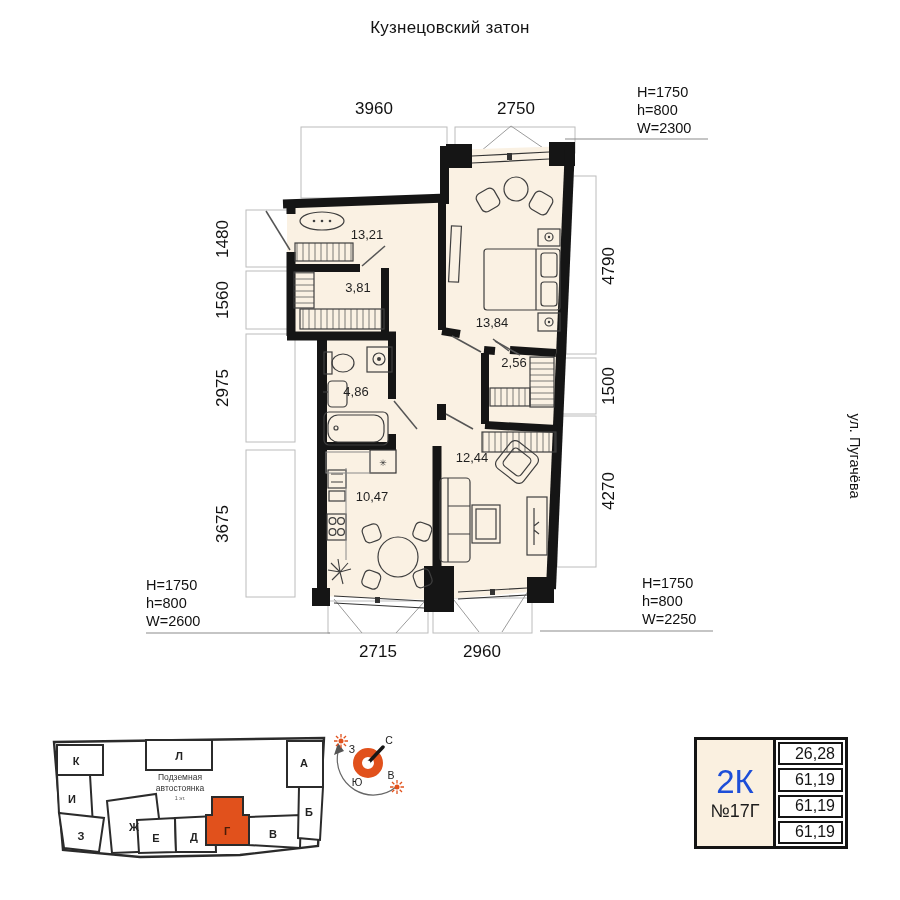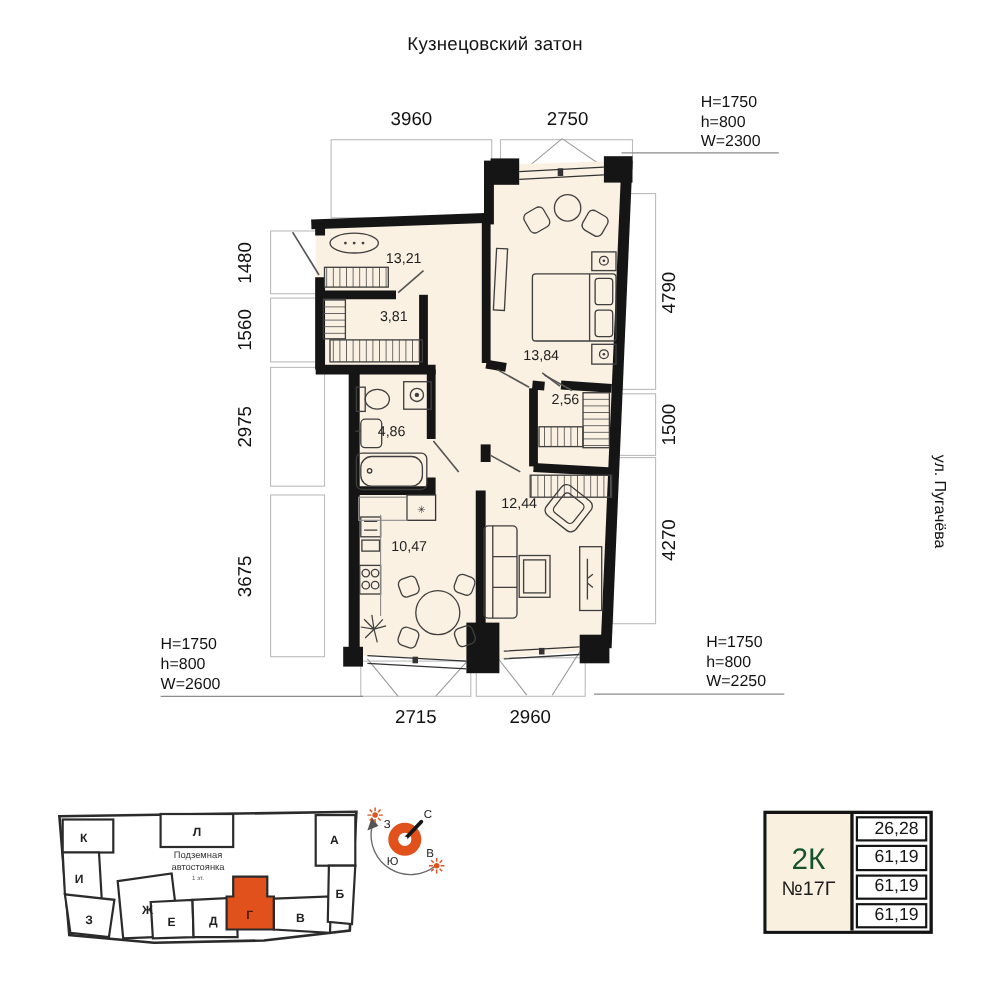--- a/index.html
+++ b/index.html
@@ -3,32 +3,32 @@
 <meta charset="utf-8">
 <style>
   html,body{margin:0;padding:0;}
   body{
     width:900px;height:900px;position:relative;overflow:hidden;
     background:#ffffff;font-family:"Liberation Sans",sans-serif;
   }
   svg{position:absolute;left:0;top:0;}
   svg text{font-family:"Liberation Sans",sans-serif;}
   .title{
-    position:absolute;top:30px;left:0;right:0;text-align:center;
+    position:absolute;top:18px;left:0;right:0;text-align:center;
     font-size:17px;color:#141414;letter-spacing:.2px;
   }
   .card{
     position:absolute;left:694px;top:737px;width:154px;height:112px;
     border:3px solid #141414;box-sizing:border-box;background:#fff;display:flex;
   }
   .card-left{
     width:76px;background:#FAF0E0;border-right:3px solid #141414;
     display:flex;flex-direction:column;align-items:center;justify-content:center;gap:3px;
   }
-  .card-type{font-size:27px;line-height:1;color:#14532d;}
+  .card-type{font-size:33px;line-height:1;color:#1d4ed8;}
   .card-num{font-size:18px;color:#1c1c1c;}
   .card-right{flex:1;display:flex;flex-direction:column;gap:3px;padding:2px;box-sizing:border-box;}
   .card-cell{
     flex:1;border:2px solid #141414;display:flex;align-items:center;
     justify-content:flex-end;padding-right:6px;font-size:16px;color:#141414;background:#fff;
   }
 </style>
 </head>
 <body>
 

